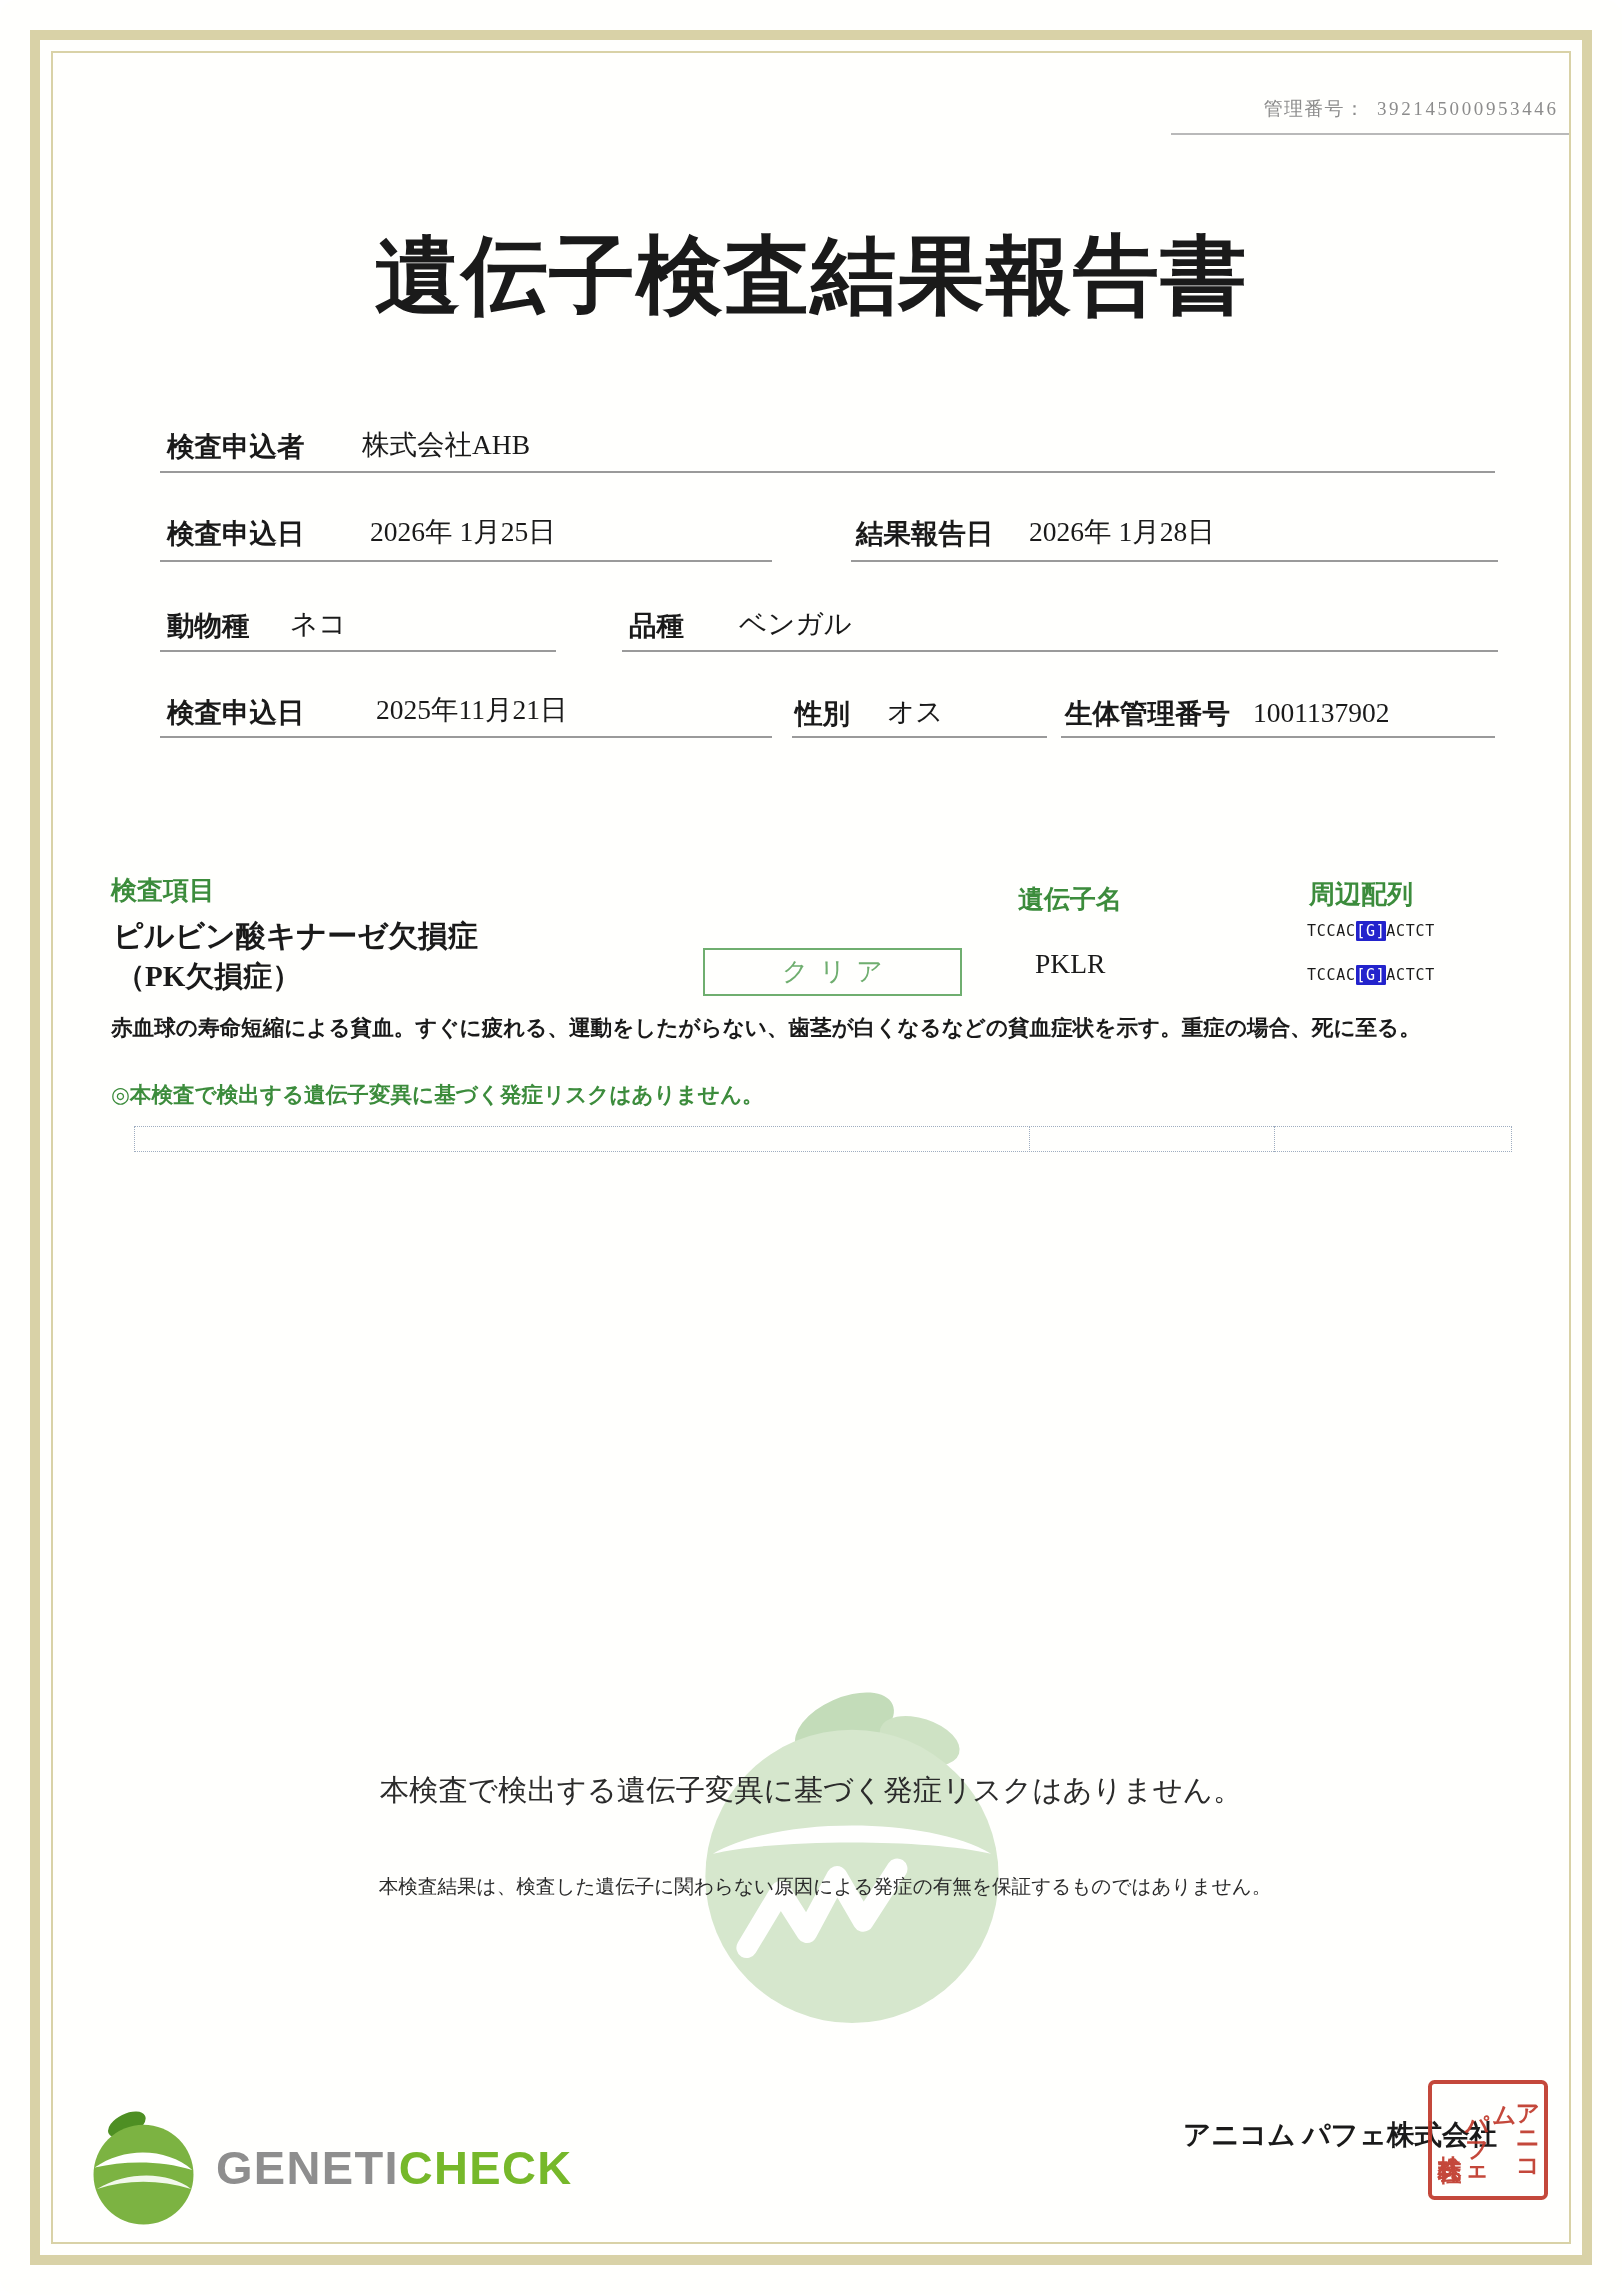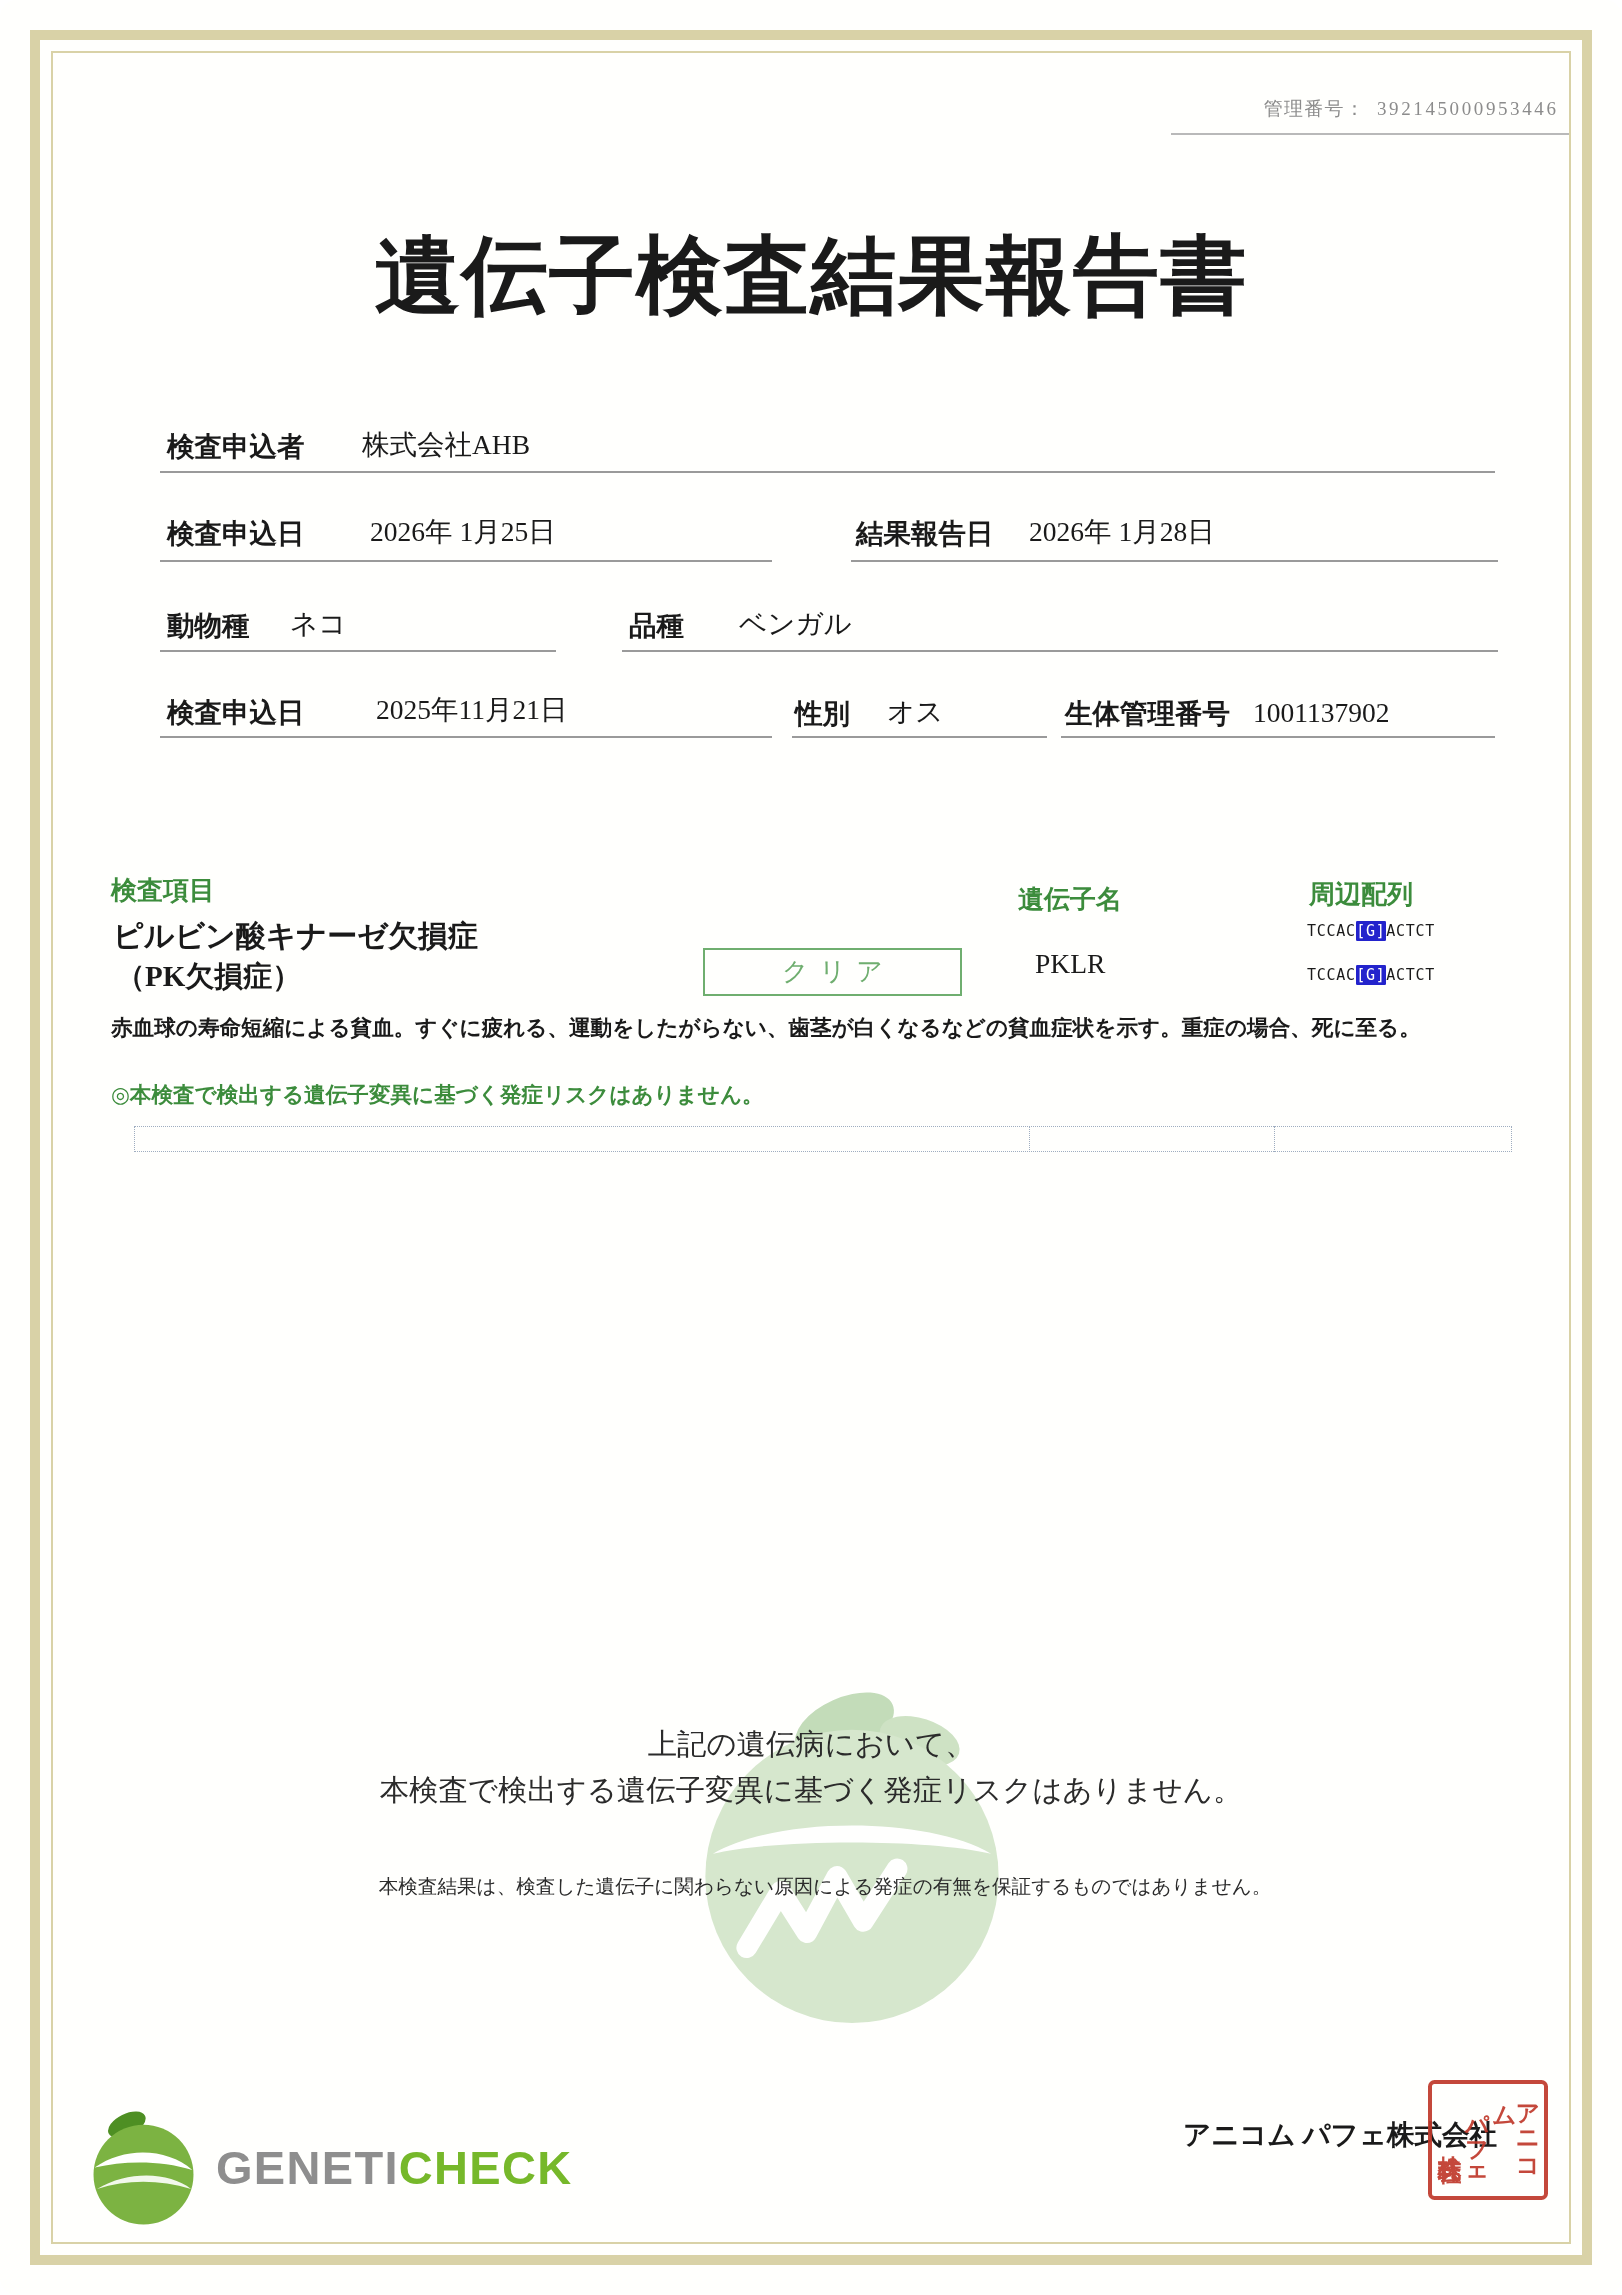--- a/index.html
+++ b/index.html
@@ -178,21 +178,20 @@
   <div class="empty-div" style="left:1274px;"></div>
 
   <svg class="watermark" viewBox="0 0 200 200" aria-hidden="true">
     <ellipse cx="96" cy="34" rx="28" ry="15" fill="#b9d6ae" transform="rotate(-24 96 34)"></ellipse>
     <ellipse cx="136" cy="42" rx="22" ry="12" fill="#c6debb" transform="rotate(18 136 42)"></ellipse>
     <circle cx="100" cy="114" r="78" fill="#cfe3c5"></circle>
     <path d="M26 102 C 60 82, 140 82, 174 102 C 140 94, 60 94, 26 102 Z" fill="#ffffff"></path>
     <path d="M44 152 l 18 -30 14 22 16 -30 14 24 18 -28" stroke="#ffffff" stroke-width="11" fill="none" stroke-linecap="round" stroke-linejoin="round"></path>
   </svg>
 
-  <div class="summary-line s-big" style="top:1729px;">上記の遺伝病において、</div>
   <div class="summary-line s-big" style="top:1775px;">本検査で検出する遺伝子変異に基づく発症リスクはありません。</div>
   <div class="summary-line s-small" style="top:1877px;padding-left:28px;">本検査結果は、検査した遺伝子に関わらない原因による発症の有無を保証するものではありません。</div>
 
   <svg class="logo-icon" viewBox="0 0 100 100" aria-hidden="true">
     <ellipse cx="36" cy="14" rx="17" ry="9" fill="#4e8f23" transform="rotate(-26 36 14)"></ellipse>
     <circle cx="50" cy="56" r="42" fill="#7cb342"></circle>
     <path d="M9 50 C 35 32, 70 34, 91 52 C 65 44, 34 44, 9 50 Z" fill="#ffffff"></path>
     <path d="M11 68 C 38 52, 72 54, 90 68 C 63 60, 36 60, 11 68 Z" fill="#ffffff" opacity="0.9"></path>
   </svg>
   <div class="logo-text">

